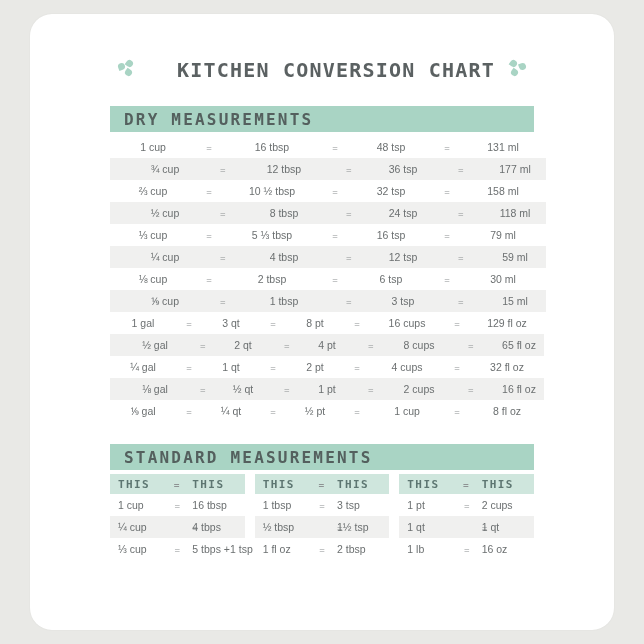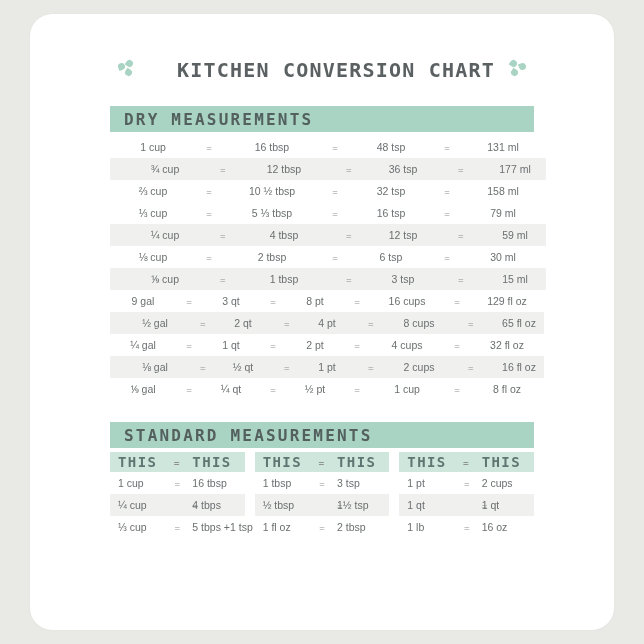--- a/index.html
+++ b/index.html
@@ -130,21 +130,21 @@
   .std-wrap {
     display: flex;
     gap: 10px;
     margin-top: 4px;
   }
   .std-group { flex: 1 1 0; }
   .std-group table { width: 100%; }
   .std-head td {
     background: #cfe6dd;
     font-family: "DejaVu Sans Mono", monospace;
-    font-size: 14px;
+    font-size: 11px;
     letter-spacing: 1.4px;
     color: #5d7671;
     height: 20px;
     font-weight: bold;
   }
   .std-group td.l { text-align: left; padding-left: 8px; }
   .std-group td.r { text-align: left; padding-left: 6px; }
   .std-group td.eqs { width: 18px; text-align: center; color: #8e9293; font-size: 9.5px; }
 </style>
 </head>
@@ -193,20 +193,29 @@
           </tr>
           <tr class="odd">
             <td class="c0">⅔ cup</td>
             <td class="eq">=</td>
             <td class="c1">10 ½ tbsp</td>
             <td class="eq">=</td>
             <td class="c2">32 tsp</td>
             <td class="eq">=</td>
             <td class="c3">158 ml</td>
           </tr>
+          <tr class="even">
+            <td class="c0">½ cup</td>
+            <td class="eq">=</td>
+            <td class="c1">8 tbsp</td>
+            <td class="eq">=</td>
+            <td class="c2">24 tsp</td>
+            <td class="eq">=</td>
+            <td class="c3">118 ml</td>
+          </tr>
           <tr class="odd">
             <td class="c0">⅓ cup</td>
             <td class="eq">=</td>
             <td class="c1">5 ⅓ tbsp</td>
             <td class="eq">=</td>
             <td class="c2">16 tsp</td>
             <td class="eq">=</td>
             <td class="c3">79 ml</td>
           </tr>
           <tr class="even">
@@ -235,21 +244,21 @@
             <td class="c2">3 tsp</td>
             <td class="eq">=</td>
             <td class="c3">15 ml</td>
           </tr>
         </tbody>
       </table>
 
       <table class="liquid">
         <tbody>
           <tr class="odd">
-            <td class="c0">9 gal</td>
+            <td class="c0">1 gal</td>
             <td class="eq">=</td>
             <td class="c1">3 qt</td>
             <td class="eq">=</td>
             <td class="c2">8 pt</td>
             <td class="eq">=</td>
             <td class="c3">16 cups</td>
             <td class="eq">=</td>
             <td class="c4">129 fl oz</td>
           </tr>
           <tr class="even">

